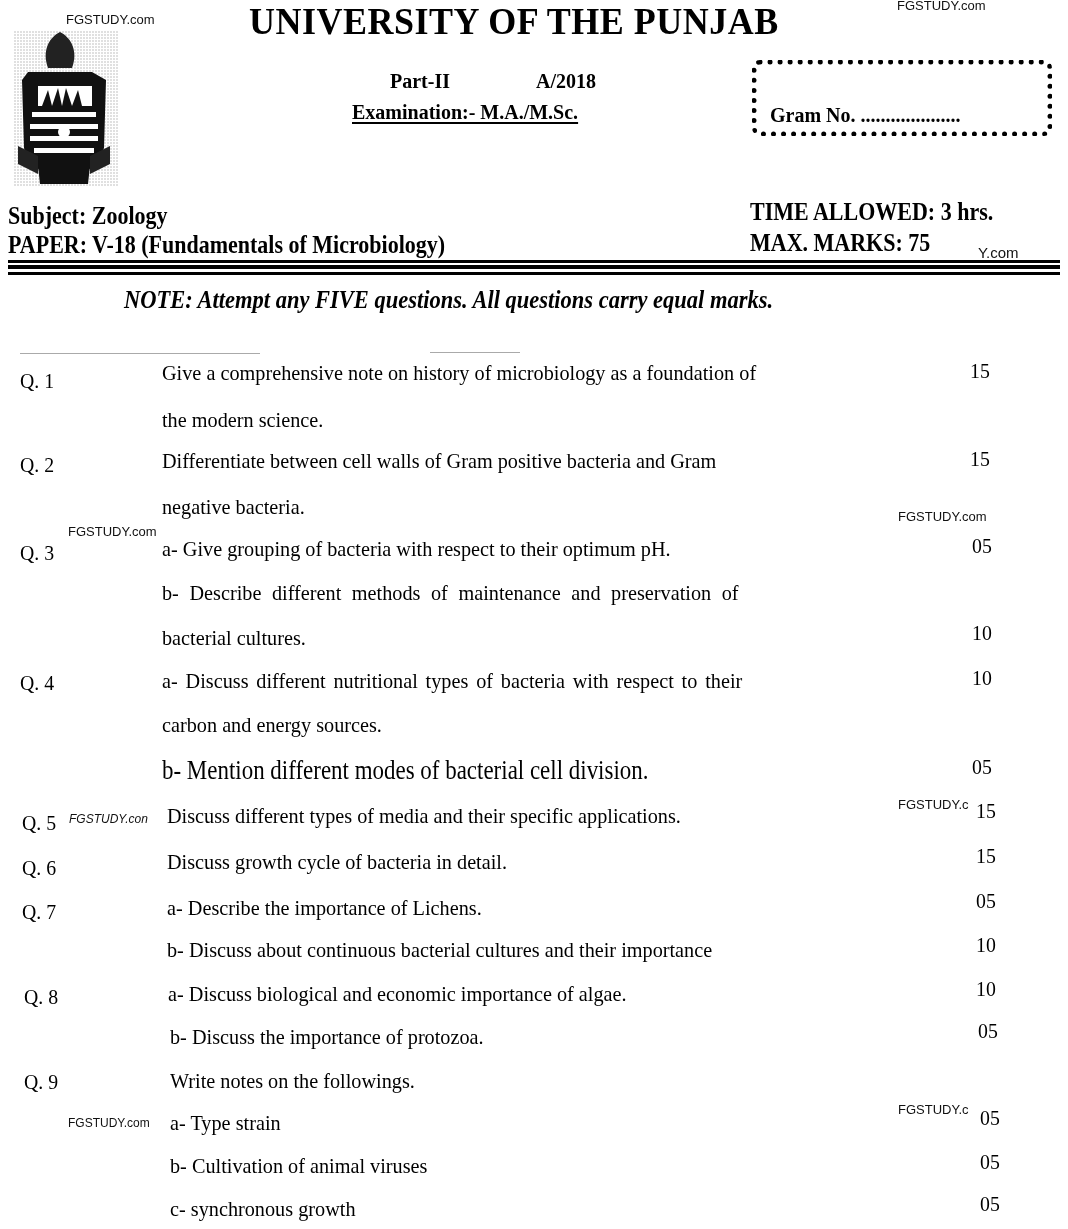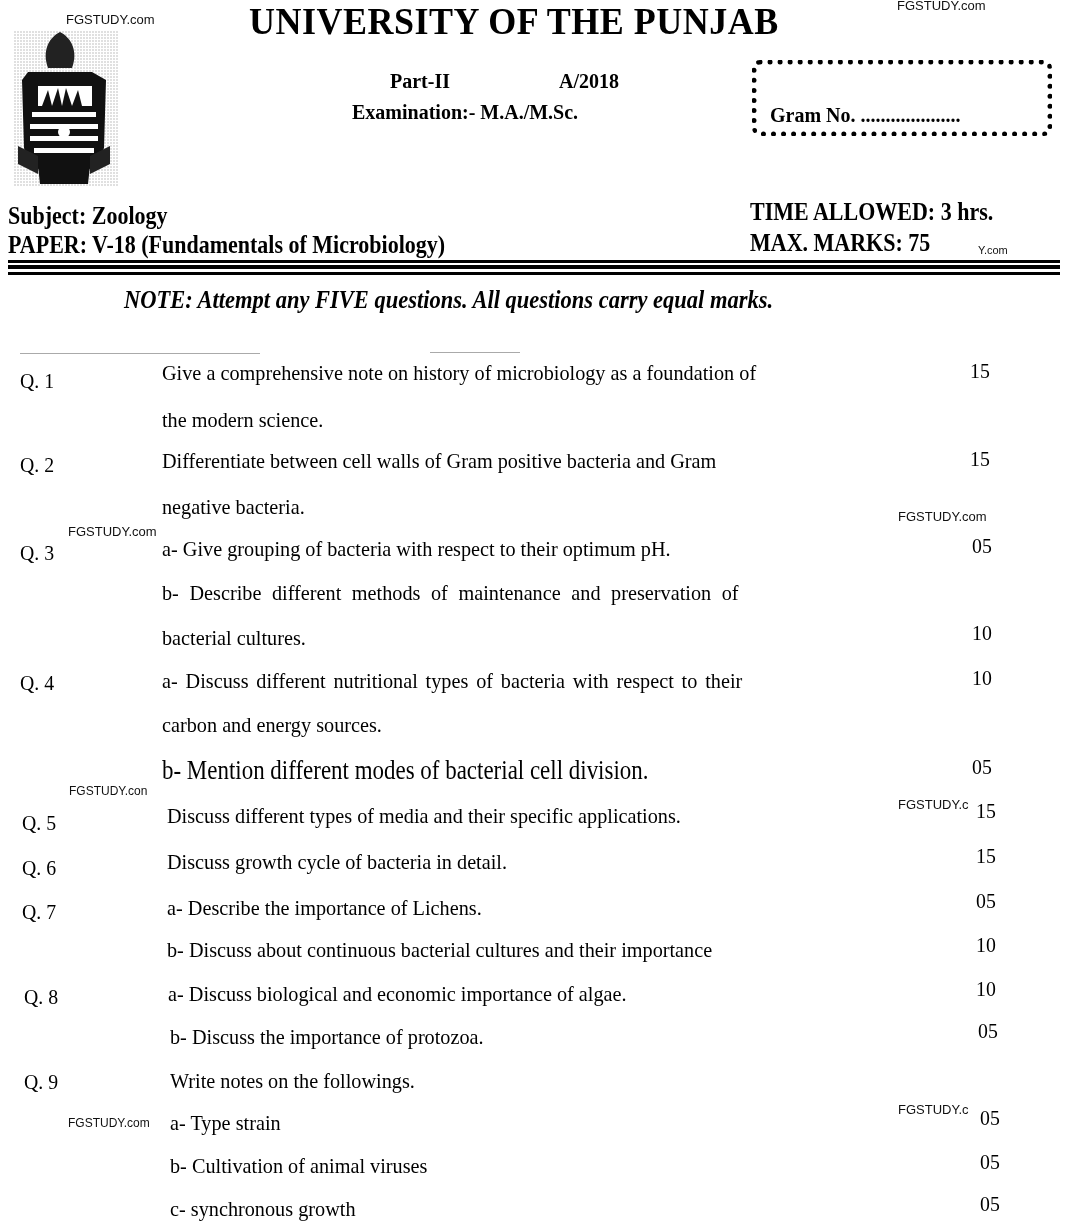--- a/index.html
+++ b/index.html
@@ -2,21 +2,21 @@
 <html><head>
 <meta charset="utf-8">
 <style>
   html, body { margin:0; padding:0; background:#fff; }
   body { width:1068px; height:1229px; position:relative; overflow:hidden; color:#000;
          font-family:"Liberation Serif", serif; }
   .abs { position:absolute; white-space:nowrap; }
   .wm { font-family:"Liberation Sans", sans-serif; font-size:13px; color:#111; }
   .title { font-family:"Liberation Serif", serif; font-weight:bold; font-size:36px; letter-spacing:0.5px; transform:scaleY(1.05); }
   .hdr { font-weight:bold; font-size:20px; }
-  .hdr-u { text-decoration-thickness:2px; text-underline-offset:3px;text-align:right; }
+  .hdr-u { text-decoration:underline; text-decoration-thickness:2px; text-underline-offset:3px;text-align:right; }
   .meta { font-weight:bold; font-size:25px; transform-origin:left top; transform:scaleX(0.88); }
   .note { font-weight:bold; font-style:italic; font-size:25px; transform-origin:left top; transform:scaleX(0.9); }
   .q { font-size:22px; transform-origin:left top; transform:scaleX(0.9); }
   .qtext { font-size:22px; transform-origin:left top; transform:scaleX(0.92); }
   .qbig { font-size:27px; transform-origin:left top; transform:scaleX(0.85); }
   .mark { font-size:22px; transform-origin:left top; transform:scaleX(0.9); }
   .rollbox { position:absolute; left:752px; top:60px; width:300px; height:76px;
              border:5px dotted #000; border-radius:8px; box-sizing:border-box; }
   .rule { position:absolute; left:8px; right:8px; background:#000; }
   .faint { position:absolute; height:1px; background:#aaa; }
@@ -51,31 +51,31 @@
     <rect x="26" y="120" width="60" height="5" fill="#fff"></rect>
     <circle cx="56" cy="104" r="6" fill="#fff"></circle>
     <path d="M10 118 L30 128 L30 146 L10 136 Z" fill="#222"></path>
     <path d="M102 118 L82 128 L82 146 L102 136 Z" fill="#222"></path>
     <path d="M30 138 L82 138 L80 156 L32 156 Z" fill="#111"></path>
   </svg>
 </div>
 
 <div class="abs title" style="left:249px;top:0px;">UNIVERSITY OF THE PUNJAB</div>
 <div class="abs hdr" style="left:390px;top:70px;">Part-II</div>
-<div class="abs hdr" style="left:559px;top:70px;">A/2018</div>
+<div class="abs hdr" style="left:536px;top:70px;">A/2018</div>
 <div class="abs hdr hdr-u" style="left:352px;top:101px;">Examination:- M.A./M.Sc.</div>
 
 <div class="rollbox"></div>
 <div class="abs hdr" style="left:770px;top:104px;">Gram No. ....................</div>
 
 <div class="abs meta" style="left:8px;top:202px;">Subject: Zoology</div>
 <div class="abs meta" style="left:8px;top:231px;">PAPER: V-18 (Fundamentals of Microbiology)</div>
 <div class="abs meta" style="left:750px;top:198px;">TIME ALLOWED: 3 hrs.</div>
 <div class="abs meta" style="left:750px;top:229px;">MAX. MARKS: 75</div>
-<div class="abs wm" style="left:978px;top:244px;font-size:11px;">Y.com</div>
+<div class="abs wm" style="left:978px;top:244px;font-size:15px;">Y.com</div>
 
 <div class="rule" style="top:260px;height:3px;left:8px;right:8px;"></div>
 <div class="rule" style="top:265px;height:4px;"></div>
 <div class="rule" style="top:272px;height:3px;"></div>
 
 <div class="abs note" style="left:124px;top:286px;">NOTE: Attempt any FIVE questions. All questions carry equal marks.</div>
 
 <div class="faint" style="left:20px;top:353px;width:240px;"></div>
 <div class="faint" style="left:430px;top:352px;width:90px;"></div>
 
@@ -100,21 +100,21 @@
 <div class="abs mark" style="left:972px;top:620px;">10</div>
 
 <div class="abs q" style="left:20px;top:670px;">Q. 4</div>
 <div class="abs qtext" style="left:162px;top:668px;word-spacing:3px;">a- Discuss different nutritional types of bacteria with respect to their</div>
 <div class="abs qtext" style="left:162px;top:712px;">carbon and energy sources.</div>
 <div class="abs mark" style="left:972px;top:665px;">10</div>
 <div class="abs qbig" style="left:162px;top:755px;">b- Mention different modes of bacterial cell division.</div>
 <div class="abs mark" style="left:972px;top:754px;">05</div>
 
 <div class="abs q" style="left:22px;top:810px;">Q. 5</div>
-<div class="abs wm" style="left:69px;top:784px;font-size:12px;">FGSTUDY.con</div>
+<div class="abs wm" style="left:69px;top:812px;font-size:12px;font-style:italic;">FGSTUDY.con</div>
 <div class="abs qtext" style="left:167px;top:803px;">Discuss different types of media and their specific applications.</div>
 <div class="abs wm" style="left:898px;top:797px;">FGSTUDY.c</div>
 <div class="abs mark" style="left:976px;top:798px;">15</div>
 
 <div class="abs q" style="left:22px;top:855px;">Q. 6</div>
 <div class="abs qtext" style="left:167px;top:849px;">Discuss growth cycle of bacteria in detail.</div>
 <div class="abs mark" style="left:976px;top:843px;">15</div>
 
 <div class="abs q" style="left:22px;top:899px;">Q. 7</div>
 <div class="abs qtext" style="left:167px;top:895px;">a- Describe the importance of Lichens.</div>

